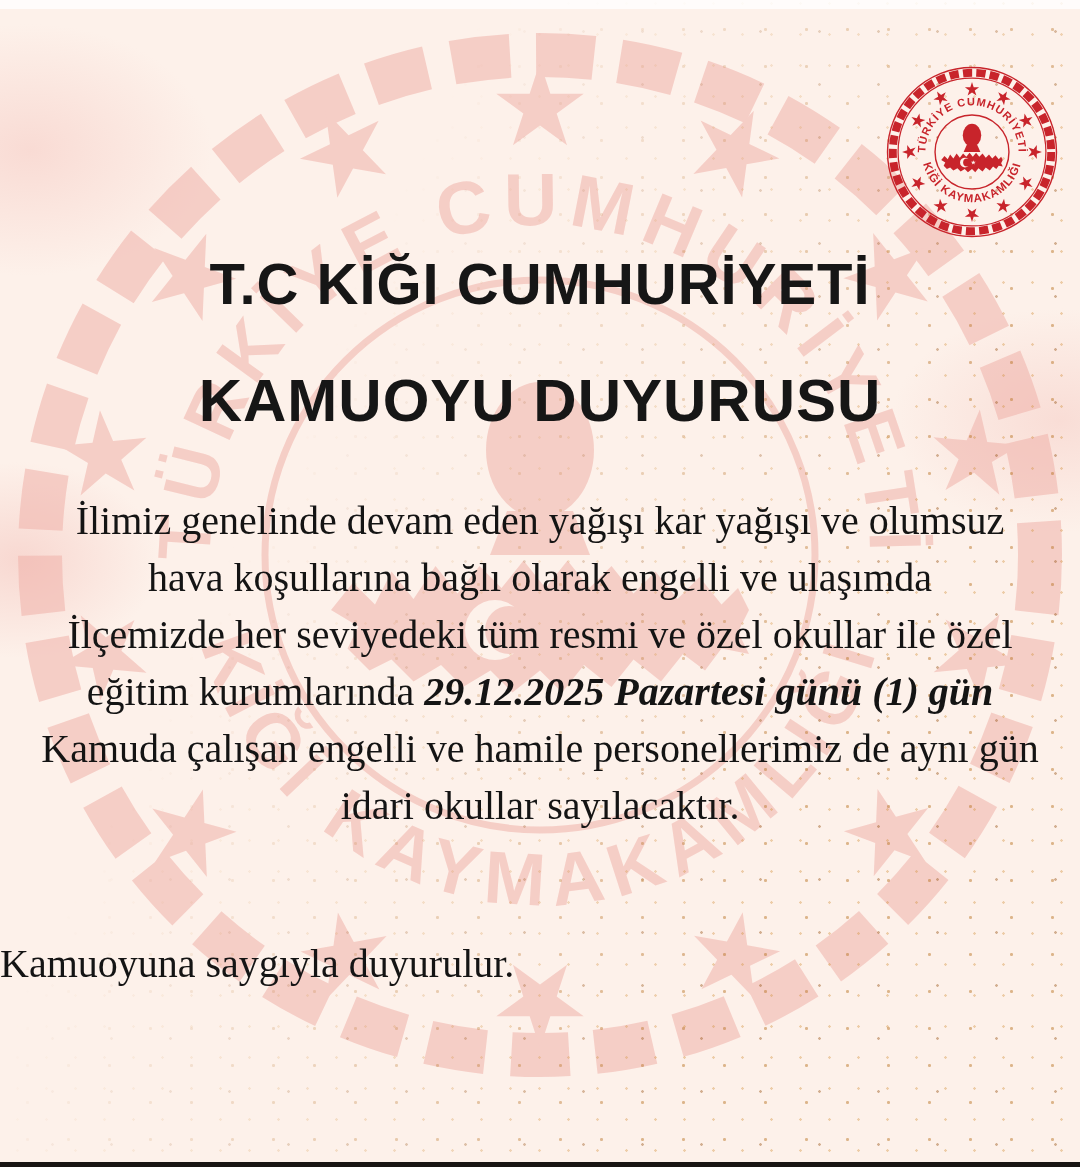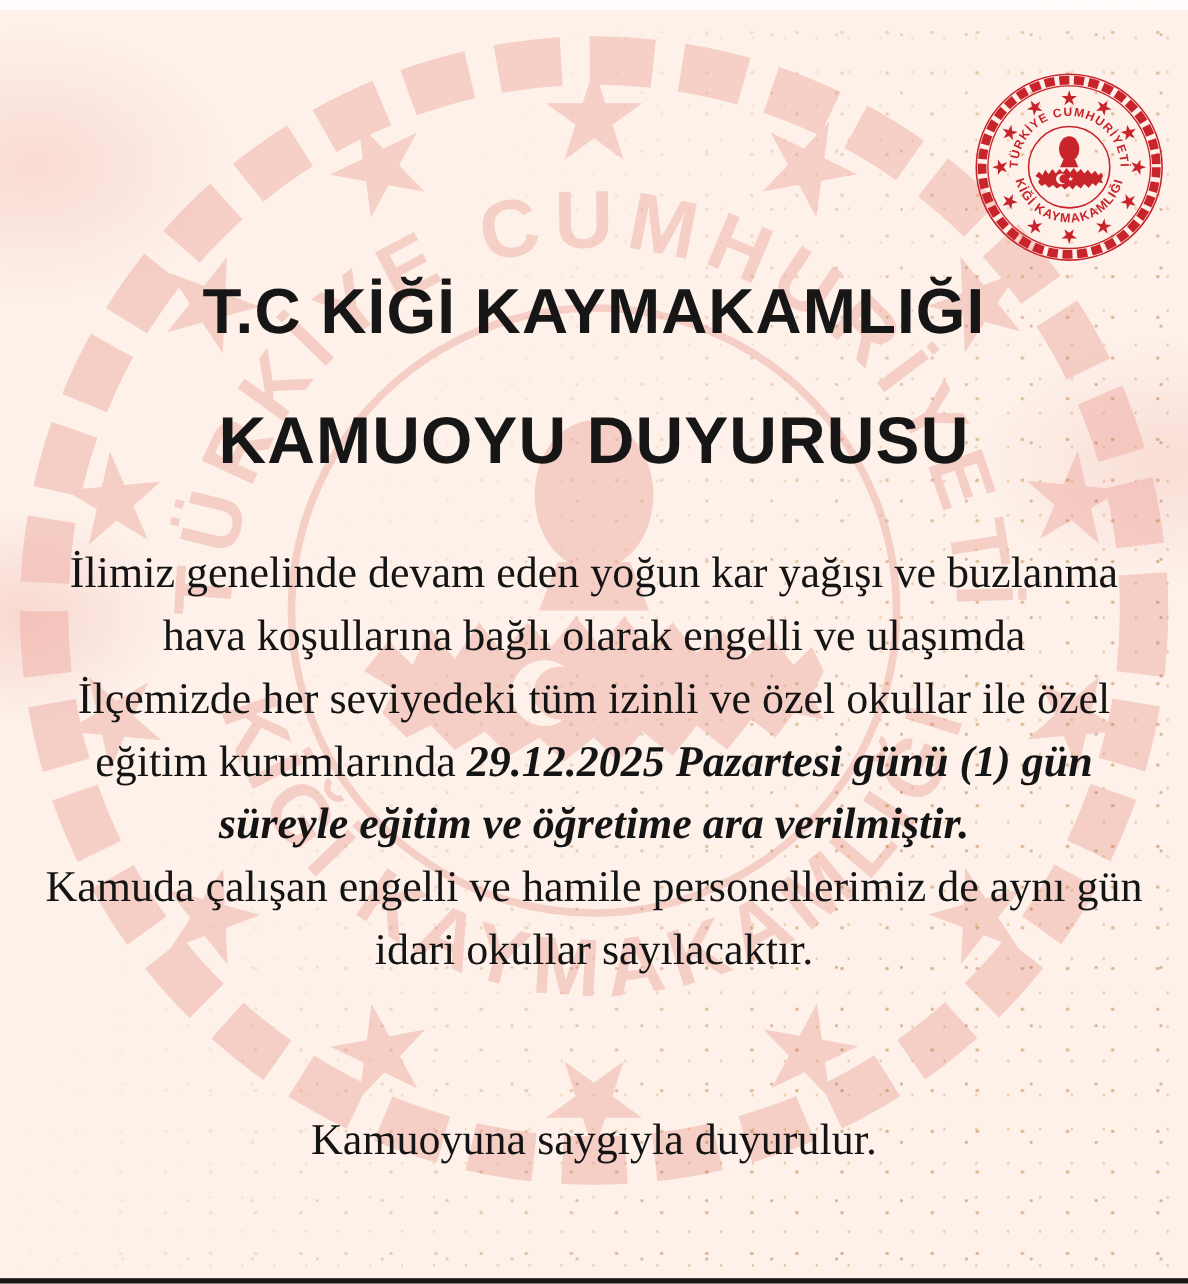--- a/index.html
+++ b/index.html
@@ -43,21 +43,21 @@
     position:absolute;top:366px;left:0;width:100%;text-align:center;
     font-family:"Liberation Sans",sans-serif;font-weight:700;font-size:60px;
     letter-spacing:1px;color:#161616;
   }
   .body-text{
     position:absolute;top:492px;left:0;width:100%;text-align:center;
     font-size:40px;line-height:57px;color:#141414;
   }
   .body-line span.b{font-weight:700;font-style:italic;}
   .closing{
-    position:absolute;top:1012px;left:0;width:100%;text-align:center;
+    position:absolute;top:940px;left:0;width:100%;text-align:left;
     font-size:40px;color:#141414;
   }
 
   .arc-font{font-family:"Liberation Sans",sans-serif;font-weight:700;}
 </style>
 </head>
 <body>
 
 <div class="canvas">
 
@@ -145,29 +145,28 @@
         </g>
         <circle cx="-8" cy="12" r="5.6" fill="#fdf1ea"></circle>
         <circle cx="-5.6" cy="12" r="4.5"></circle>
         <path d="M1.5,9.3 L2.2,11.2 L4.2,11.2 L2.6,12.4 L3.2,14.3 L1.5,13.1 L-0.2,14.3 L0.4,12.4 L-1.2,11.2 L0.8,11.2 Z" fill="#fdf1ea"></path>
       </g>
     </g>
   </svg>
 
   <div class="top-strip"></div>
 
-  <div class="page-title">T.C KİĞİ KAYMAKAMLIĞI</div>
+  <div class="page-title">T.C KİĞI CUMHURİYETİ</div>
   <div class="page-subtitle">KAMUOYU DUYURUSU</div>
 
   <div class="body-text">
-      <div class="body-line"><span>İlimiz genelinde devam eden yoğun kar yağışı ve buzlanma</span></div>
+      <div class="body-line"><span>İlimiz genelinde devam eden yağışı kar yağışı ve olumsuz</span></div>
       <div class="body-line"><span>hava koşullarına bağlı olarak engelli ve ulaşımda</span></div>
-      <div class="body-line"><span>İlçemizde her seviyedeki tüm izinli ve özel okullar ile özel</span></div>
+      <div class="body-line"><span>İlçemizde her seviyedeki tüm resmi ve özel okullar ile özel</span></div>
       <div class="body-line"><span>eğitim kurumlarında </span><span class="b">29.12.2025 Pazartesi günü (1) gün</span></div>
-      <div class="body-line"><span class="b">süreyle eğitim ve öğretime ara verilmiştir.</span></div>
       <div class="body-line"><span>Kamuda çalışan engelli ve hamile personellerimiz de aynı gün</span></div>
       <div class="body-line"><span>idari okullar sayılacaktır.</span></div>
     </div>
 
   <div class="closing">Kamuoyuna saygıyla duyurulur.</div>
 
   <div class="bottom-bar"></div>
 </div>
 
 </body></html>

